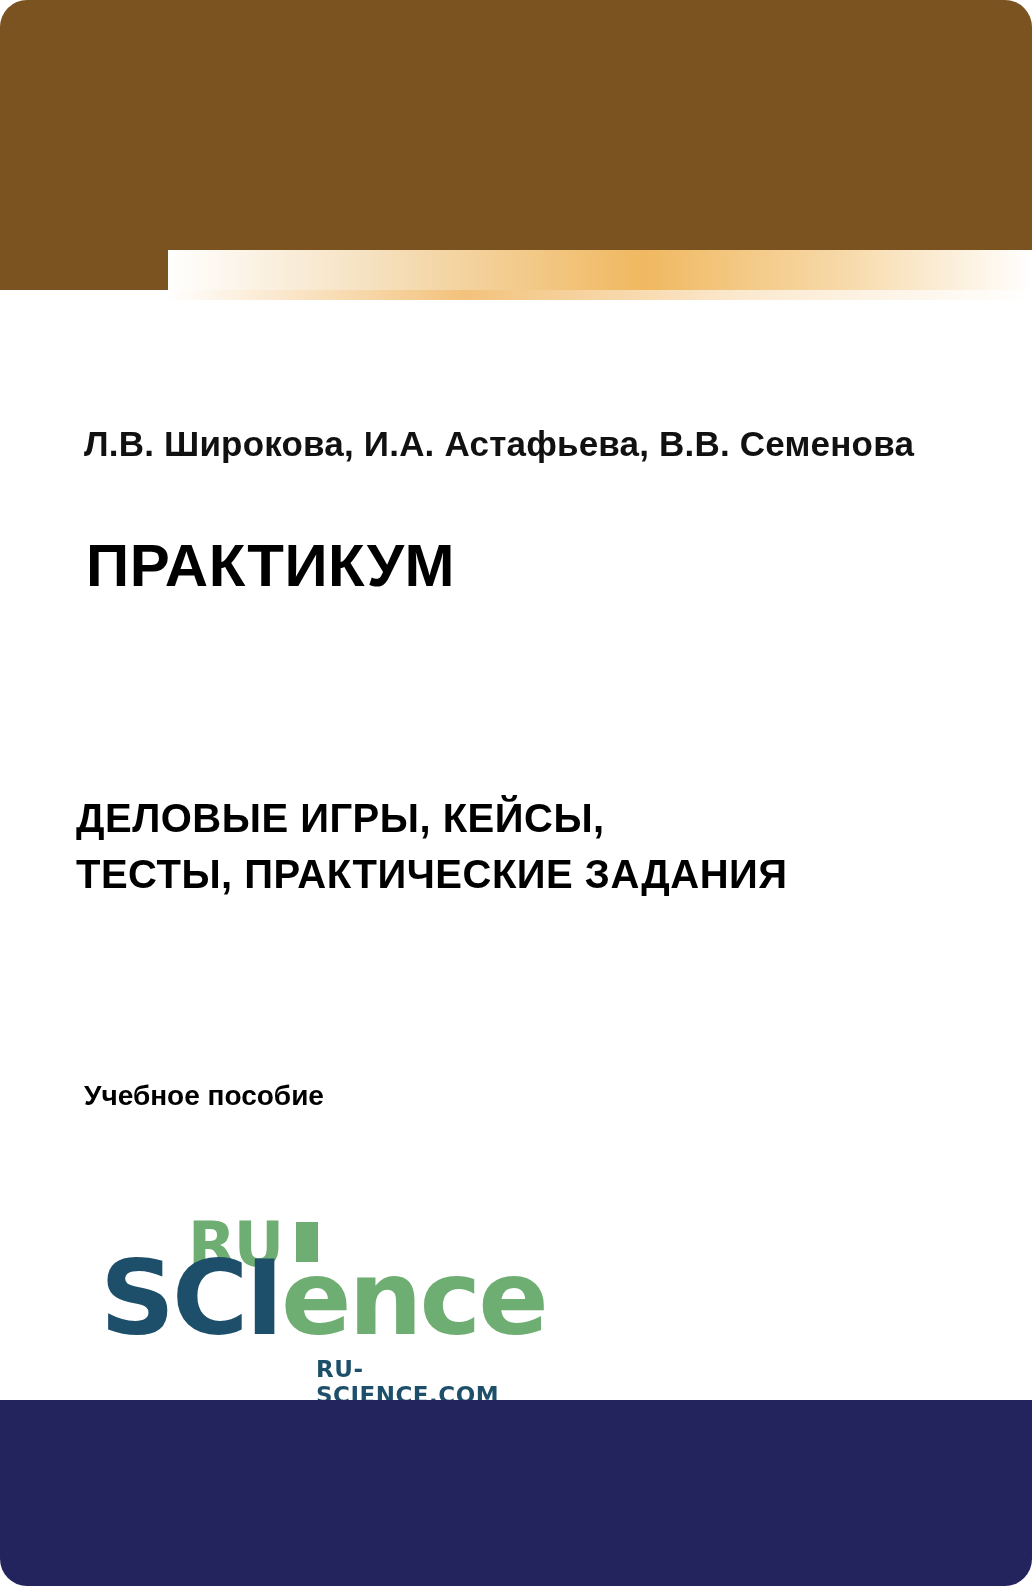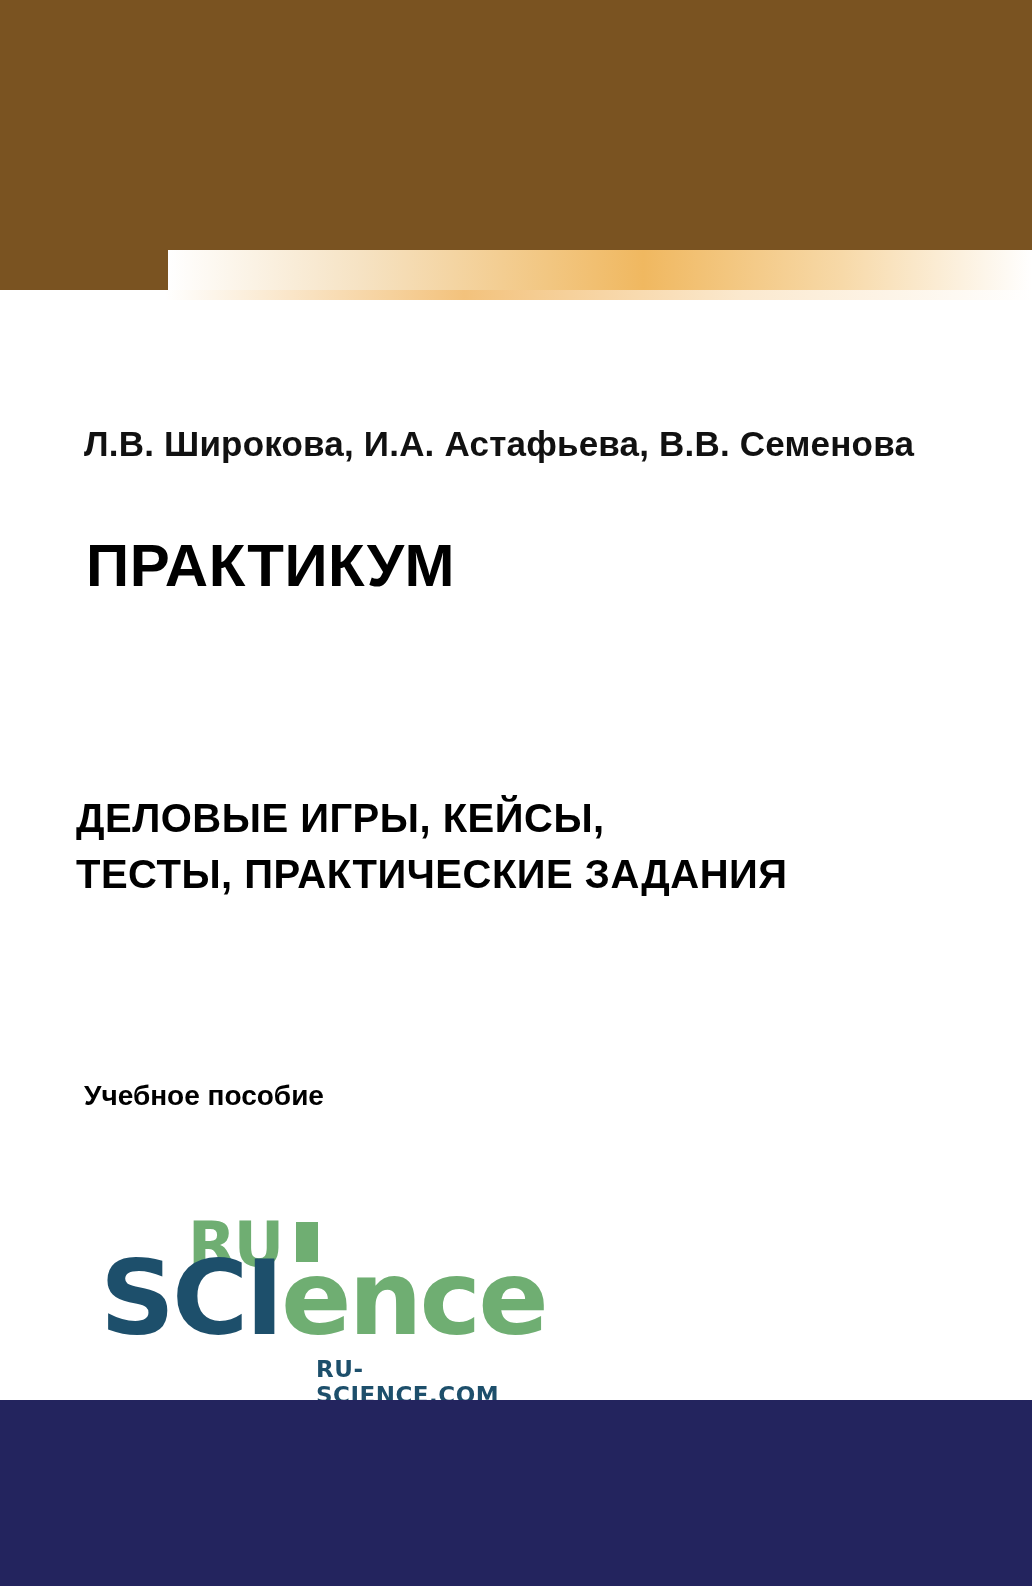--- a/index.html
+++ b/index.html
@@ -7,20 +7,21 @@
     padding: 0;
     background: #ffffff;
   }
   .cover {
     position: relative;
     width: 1032px;
     height: 1586px;
     background: #ffffff;
     overflow: hidden;
     font-family: "Liberation Sans", sans-serif;
+    border-radius: 27px;
   }
 
   
   .top-band {
     position: absolute;
     left: 0;
     top: 0;
     width: 1032px;
     height: 290px;
     background: #7a5321;

